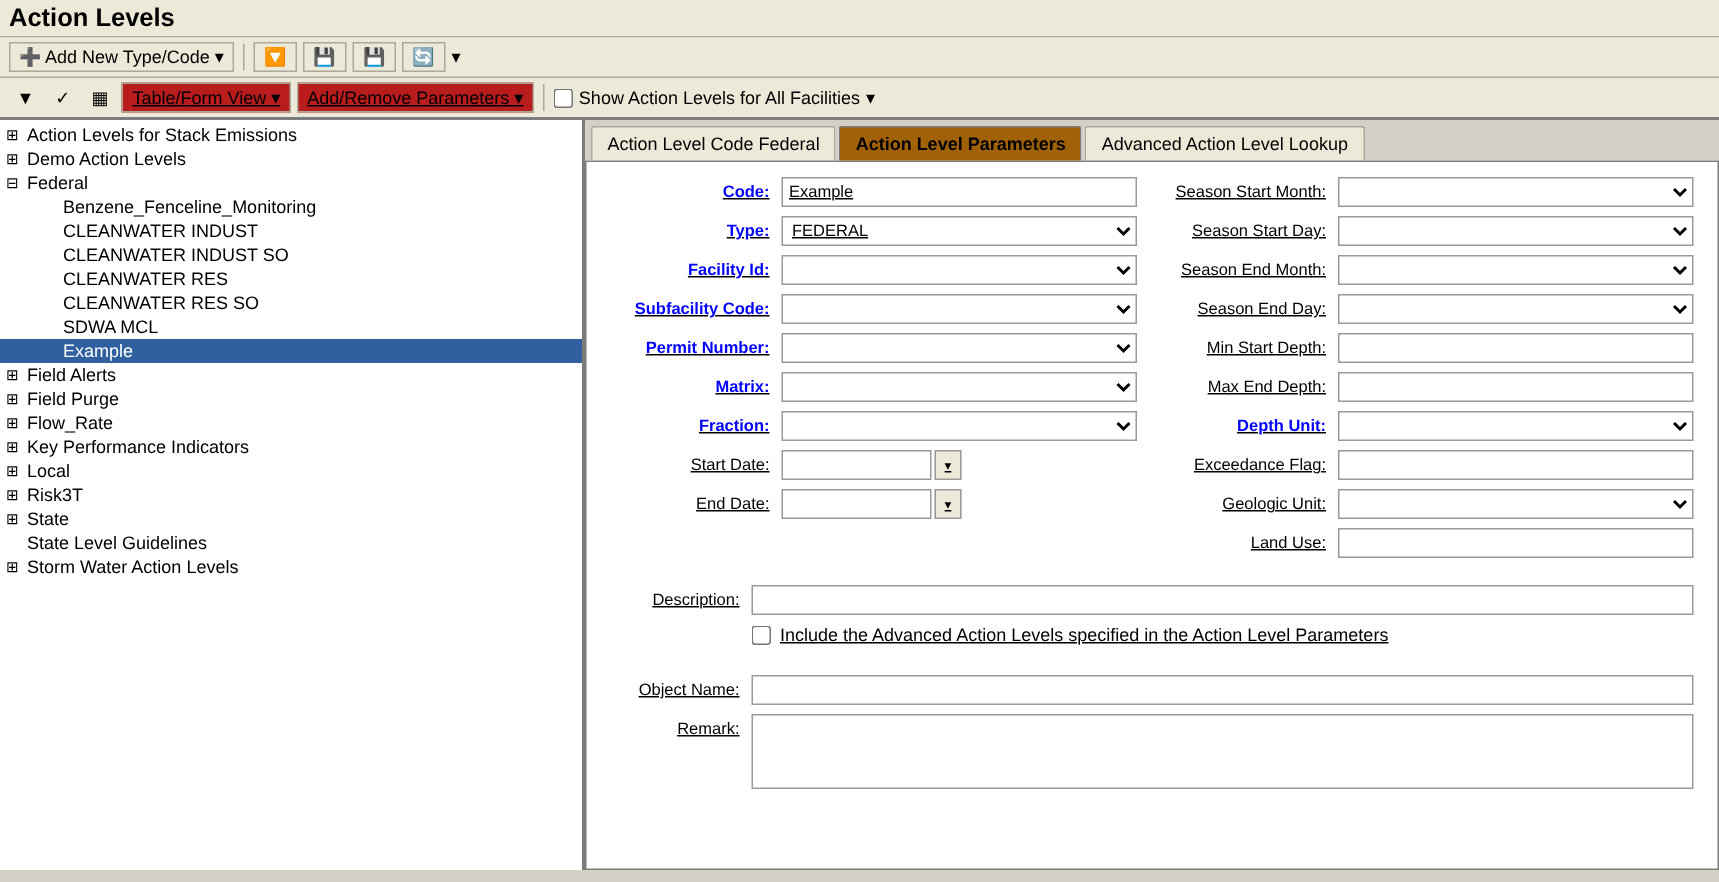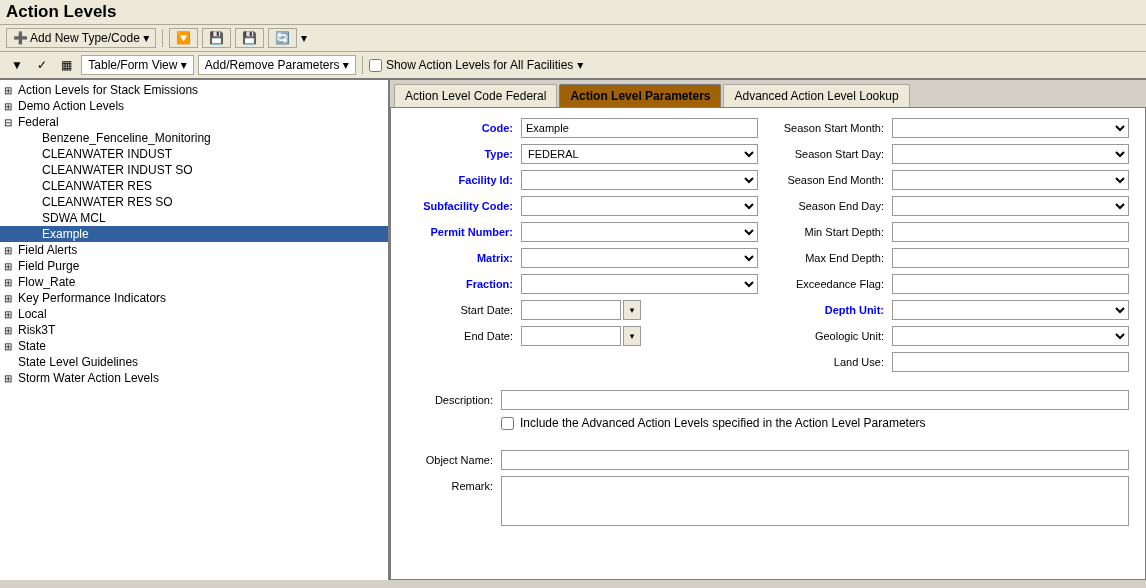--- a/index.html
+++ b/index.html
@@ -50,28 +50,29 @@
       background: #ece9d8;
       border: 1px solid transparent;
       padding: 2px 4px;
       cursor: pointer;
       font-size: 11px;
       display: flex;
       align-items: center;
       gap: 2px;
     }
     .dropdown-btn {
-      background: #ffffff;
+      background: #b91c1c;
       border: 1px solid #aca899;
       padding: 2px 6px;
       cursor: pointer;
       font-size: 11px;
       display: flex;
       align-items: center;
       gap: 2px;
+      text-decoration: underline;
     }
 
     
     .main-layout {
       display: flex;
       height: calc(588px - 88px);
     }
 
     
     .tree-panel {
@@ -127,20 +128,21 @@
       z-index: 1;
     }
 
     
     .form-area {
       background: #fff;
       flex: 1;
       padding: 10px 16px;
       overflow-y: auto;
       border: 1px solid #7c7c7c;
+      text-decoration: underline;
     }
 
     
     .form-grid {
       display: grid;
       grid-template-columns: 1fr 1fr;
       gap: 0 20px;
     }
     .form-col { display: flex; flex-direction: column; gap: 4px; }
     .form-row {
@@ -430,28 +432,28 @@
           </div>
           <div class="form-row">
             <span class="form-label">Min Start Depth:</span>
             <input class="form-input" type="text" style="">
           </div>
           <div class="form-row">
             <span class="form-label">Max End Depth:</span>
             <input class="form-input" type="text" style="">
           </div>
           <div class="form-row">
+            <span class="form-label required">Depth Unit:</span>
+            <select class="form-select">
+              <option></option>
+            </select>
+          </div>
+          <div class="form-row">
             <span class="form-label">Exceedance Flag:</span>
             <input class="form-input" type="text" style="">
-          </div>
-          <div class="form-row">
-            <span class="form-label required">Depth Unit:</span>
-            <select class="form-select">
-              <option></option>
-            </select>
           </div>
           <div class="form-row">
             <span class="form-label">Geologic Unit:</span>
             <select class="form-select">
               <option></option>
             </select>
           </div>
           <div class="form-row">
             <span class="form-label">Land Use:</span>
             <input class="form-input" type="text" style="">

